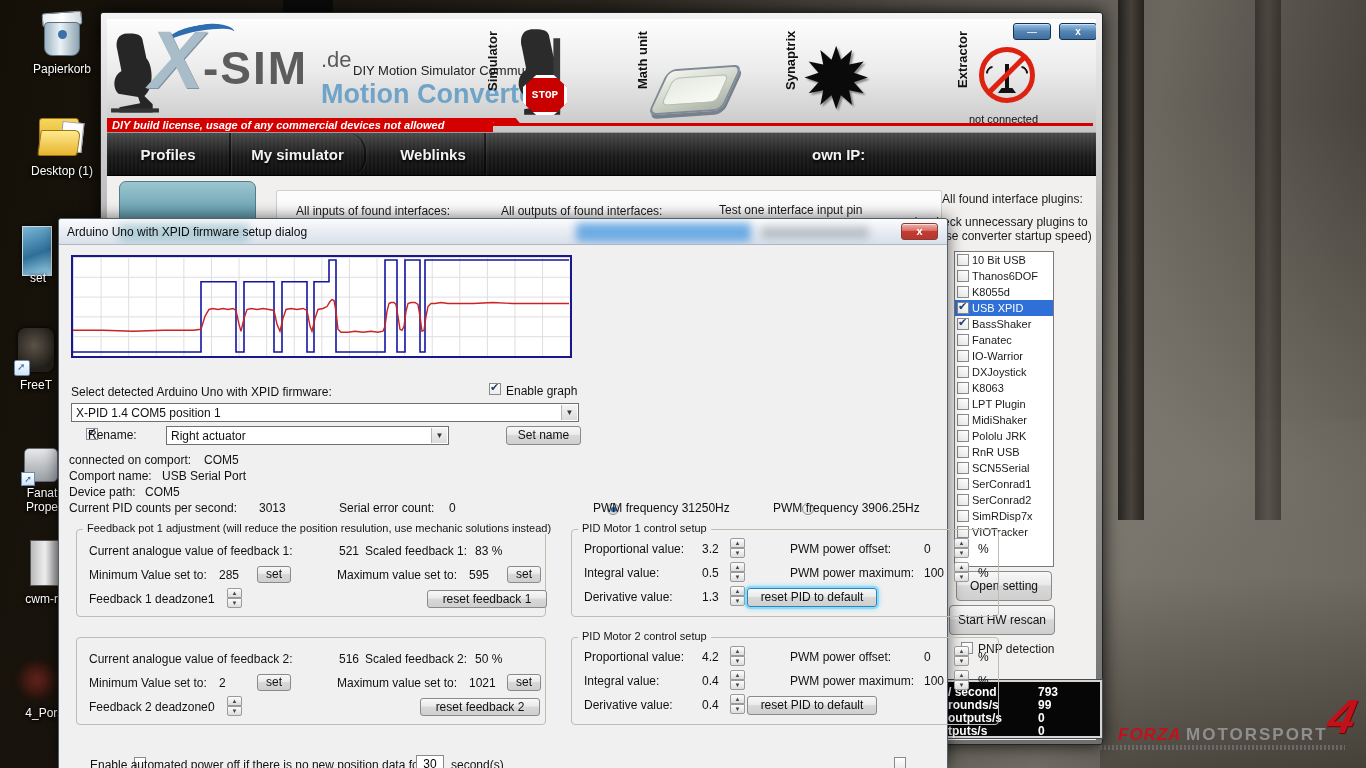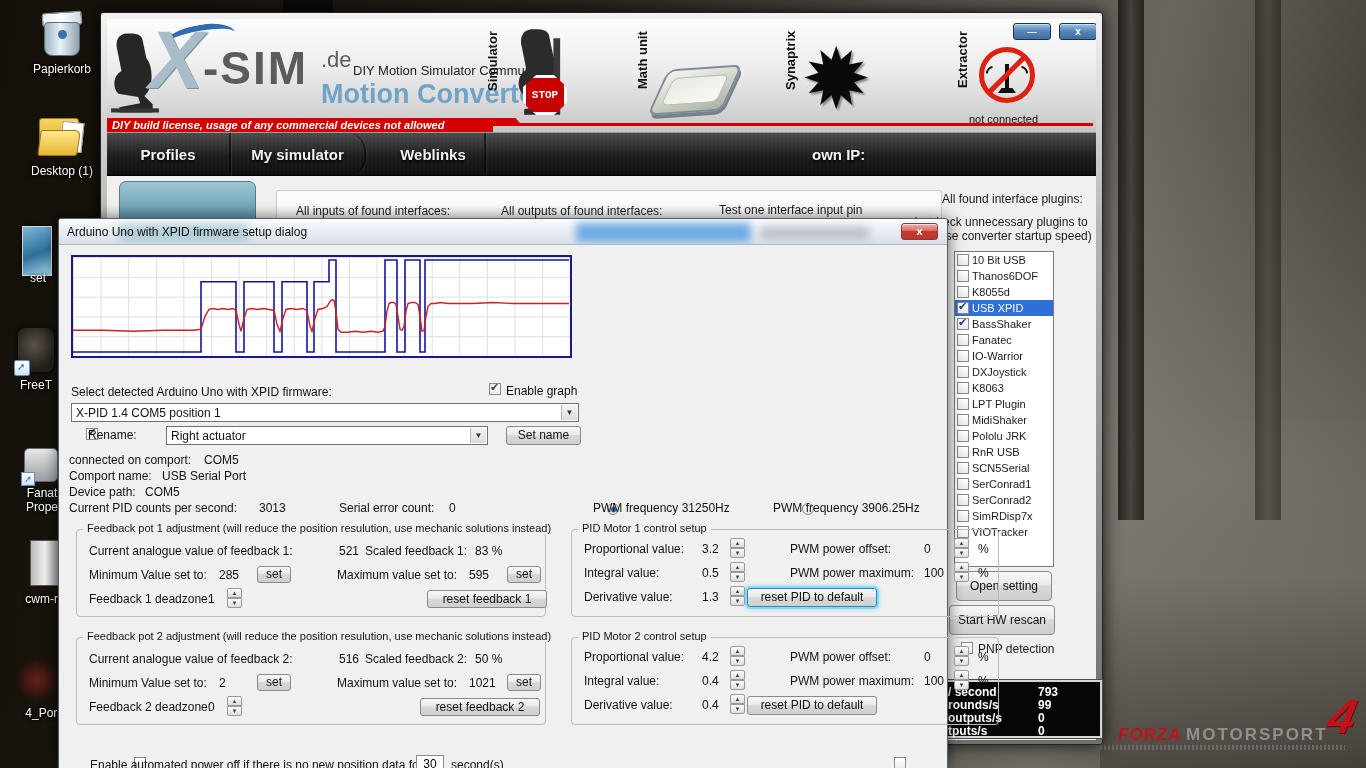--- a/index.html
+++ b/index.html
@@ -395,21 +395,21 @@
       <span class="cb checked abs" style="left:430px; top:138px;"></span>
       <div class="lbl" style="left:447px; top:139px;">Enable graph</div>
 
       <div class="combo" style="left:12px; top:158px; width:508px;">
         <span class="ctext">X-PID 1.4 COM5 position 1</span>
           <span class="carrow">▼</span>
       </div>
 
       <span class="cb checked abs" style="left:12px; top:183px;"></span>
       <div class="lbl" style="left:29px; top:183px;">Rename:</div>
-      <div class="combo" style="left:107px; top:181px; width:322px;padding-left:36px;">
+      <div class="combo" style="left:107px; top:181px; width:283px;padding-left:36px;">
         <span class="ctext">Right actuator</span>
           <span class="carrow">▼</span>
       </div>
       <div class="btn abs" style="left:447px; top:181px; width:75px; height:19px; line-height:17px;">Set name</div>
 
       <div class="lbl" style="left:10px; top:208px;">connected on comport:</div>
       <div class="lbl" style="left:145px; top:208px;">COM5</div>
       <div class="lbl" style="left:10px; top:224px;">Comport name:</div>
       <div class="lbl" style="left:103px; top:224px;">USB Serial Port</div>
       <div class="lbl" style="left:10px; top:240px;">Device path:</div>
@@ -478,21 +478,20 @@
         <div class="lbl" style="left:130px; top:60px;">1.3</div>
         <div class="spin" style="left:158px; top:56px;">
             <div class="up">▲</div>
             <div class="dn">▼</div>
           </div>
         <div class="btn focusbtn abs" style="left:175px; top:58px; width:130px; height:19px; line-height:17px;">reset PID to default</div>
       </div>
 
       
       <div class="group" style="left:17px; top:392px;">
-        <span class="legend">Feedback pot 2 adjustment (will reduce the position resulution, use mechanic solutions instead)</span>
         <div class="lbl" style="left:12px; top:14px;">Current analogue value of feedback 2:</div>
         <div class="lbl" style="left:262px; top:14px;">516</div>
         <div class="lbl" style="left:288px; top:14px;">Scaled feedback 2:</div>
         <div class="lbl" style="left:398px; top:14px;">50 %</div>
         <div class="lbl" style="left:12px; top:38px;">Minimum Value set to:</div>
         <div class="lbl" style="left:142px; top:38px;">2</div>
         <div class="btn abs" style="left:180px; top:36px; width:34px; height:17px; line-height:15px;">set</div>
         <div class="lbl" style="left:260px; top:38px;">Maximum value set to:</div>
         <div class="lbl" style="left:392px; top:38px;">1021</div>
         <div class="btn abs" style="left:430px; top:36px; width:34px; height:17px; line-height:15px;">set</div>

